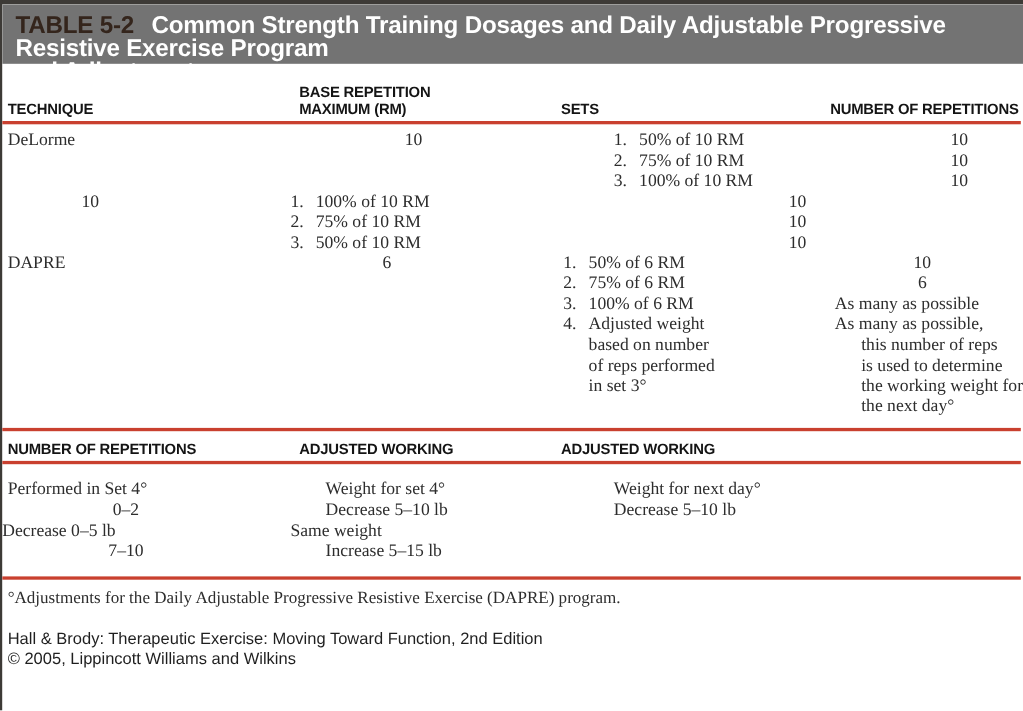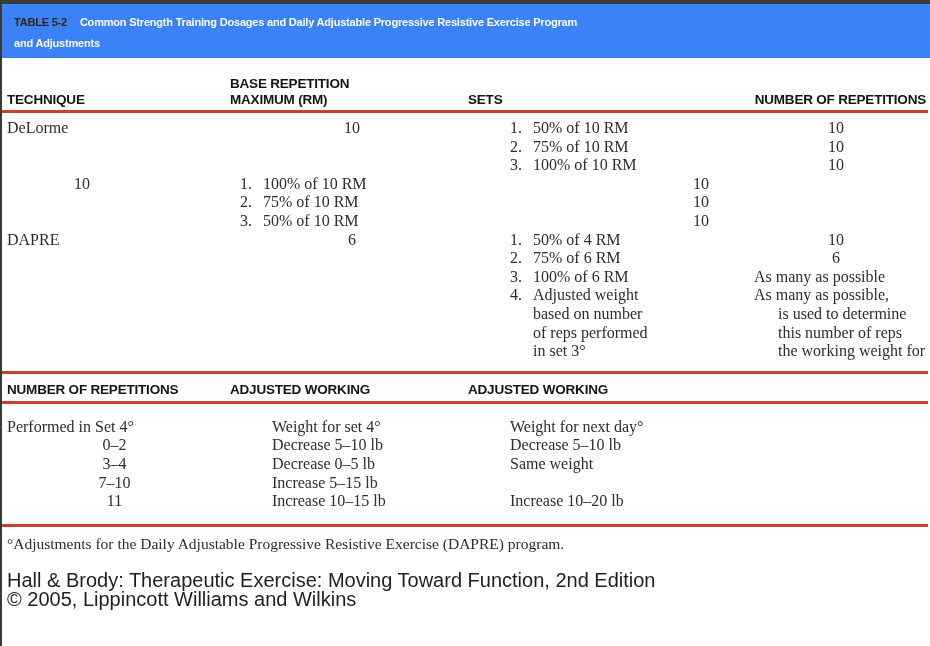--- a/index.html
+++ b/index.html
@@ -5,46 +5,46 @@
   * { margin:0; padding:0; box-sizing:border-box; }
   html,body { background:#ffffff; }
   .page {
     width:930px; height:646px; overflow:hidden; position:relative;
     background:#ffffff;
     border-left:2px solid #3d3a36; border-top:4px solid #3d3a36;
     font-family:"Liberation Serif", serif;
   }
   
   .titlebar {
-    height:54px; background:#3b82f6; padding:8px 12px 0 12px;
+    height:54px; background:#737373; padding:8px 12px 0 12px;
     font-family:"Liberation Sans", sans-serif; font-weight:bold;
-    font-size:11px; line-height:21px; letter-spacing:-0.2px;
+    font-size:22px; line-height:21px; letter-spacing:-0.2px;
   }
   .tlabel { color:#34251c; margin-right:10px; }
   .ttitle { color:#ffffff; }
   
   .thead {
     display:flex; align-items:flex-end;
     font-family:"Liberation Sans", sans-serif; font-weight:bold;
     font-size:13.5px; line-height:15.5px; color:#141414; letter-spacing:-0.2px;
   }
   .t1head { height:52px; padding-bottom:3px; }
   .t2head { height:27px; padding-bottom:3px; }
-  .h-c1 { width:228px; padding-left:5px; }
+  .h-c1 { width:270px; padding-left:5px; }
   .h-c2 { width:238px; }
   .h-c2 .wrapbox { display:inline-block; width:135px; }
   .h-c3 { width:232px; }
   .h-c4 { flex:1; text-align:right; padding-right:4px; }
   
   .rule { height:3px; background:#C9402F; margin-right:2px; }
   
   .tbody { font-size:16px; line-height:18.6px; color:#2d2d2d; }
   .t1body { padding-top:6px; }
   .t2body { padding-top:14px; }
-  .trow { display:flex; }
+  .trow { display:flex;gap:24px; }
   .b-c1 { width:270px; padding-left:5px; }
   .b-c2 { width:238px; }
   .rmval { width:160px; text-align:center; }
   .b-c3 { width:232px; }
   .b-c4 { flex:1; }
   .setline { display:flex; }
   .setnum { width:23px; flex:none; }
   .repline.c { text-align:center; }
   .repline.l { padding-left:12px; }
   .repline.li { padding-left:36px; white-space:nowrap; }
@@ -54,21 +54,21 @@
   .t2-c1 { width:270px; }
   .t2-c1.lab { padding-left:5px; }
   .t2-c1 .numbox { width:225px; text-align:center; }
   .t2-c2 { width:238px; }
   .t2-c3 { flex:1; }
   
   .footnote { padding:7px 0 0 5px; font-size:15.5px; line-height:19px; color:#2d2d2d; }
   .credits {
     margin-top:18px; padding-left:5px;
     font-family:"Liberation Sans", sans-serif;
-    font-size:20px; line-height:19.5px; color:#1f1f1f;
+    font-size:15px; line-height:19.5px; color:#1f1f1f;
   }
 </style>
 </head>
 <body>
 
 <div class="page">
 
   <div class="titlebar">
     <div>
       <span class="tlabel">TABLE 5-2</span>
@@ -142,21 +142,21 @@
     </div>
 
     <div class="trow">
       <div class="b-c1">DAPRE</div>
       <div class="b-c2">
           <div class="rmval">6</div>
         </div>
       <div class="b-c3">
         <div class="setline">
             <span class="setnum">1.</span>
-            <span>50% of 4 RM</span>
+            <span>50% of 6 RM</span>
           </div>
         <div class="setline">
             <span class="setnum">2.</span>
             <span>75% of 6 RM</span>
           </div>
         <div class="setline">
             <span class="setnum">3.</span>
             <span>100% of 6 RM</span>
           </div>
         <div class="setline">
@@ -174,23 +174,24 @@
         <div class="setline">
             <span class="setnum"></span>
             <span>in set 3°</span>
           </div>
       </div>
       <div class="b-c4">
         <div class="repline c">10</div>
         <div class="repline c">6</div>
         <div class="repline l">As many as possible</div>
         <div class="repline l">As many as possible,</div>
+        <div class="repline li">this number of reps</div>
         <div class="repline li">is used to determine</div>
-        <div class="repline li">this number of reps</div>
         <div class="repline li">the working weight for</div>
+        <div class="repline li">the next day°</div>
       </div>
     </div>
   </div>
 
   <div class="gap1"></div>
   <div class="rule"></div>
 
   <div class="thead t2head">
     <div class="h-c1">NUMBER OF REPETITIONS</div>
     <div class="h-c2">ADJUSTED WORKING</div>
@@ -206,38 +207,28 @@
       <div class="t2-c3">Weight for next day°</div>
     </div>
     <div class="trow">
       <div class="t2-c1">
           <div class="numbox">0–2</div>
         </div>
       <div class="t2-c2">Decrease 5–10 lb</div>
       <div class="t2-c3">Decrease 5–10 lb</div>
     </div>
     <div class="trow">
-      <div class="t2-c1">
-          <div class="numbox">3–4</div>
-        </div>
       <div class="t2-c2">Decrease 0–5 lb</div>
       <div class="t2-c3">Same weight</div>
     </div>
     <div class="trow">
       <div class="t2-c1">
           <div class="numbox">7–10</div>
         </div>
       <div class="t2-c3">Increase 5–15 lb</div>
-    </div>
-    <div class="trow">
-      <div class="t2-c1">
-          <div class="numbox">11</div>
-        </div>
-      <div class="t2-c2">Increase 10–15 lb</div>
-      <div class="t2-c3">Increase 10–20 lb</div>
     </div>
   </div>
 
   <div class="gap2"></div>
   <div class="rule"></div>
 
   <div class="footnote">°Adjustments for the Daily Adjustable Progressive Resistive Exercise (DAPRE) program.</div>
 
   <div class="credits">
     <div>Hall &amp; Brody: Therapeutic Exercise: Moving Toward Function, 2nd Edition</div>

